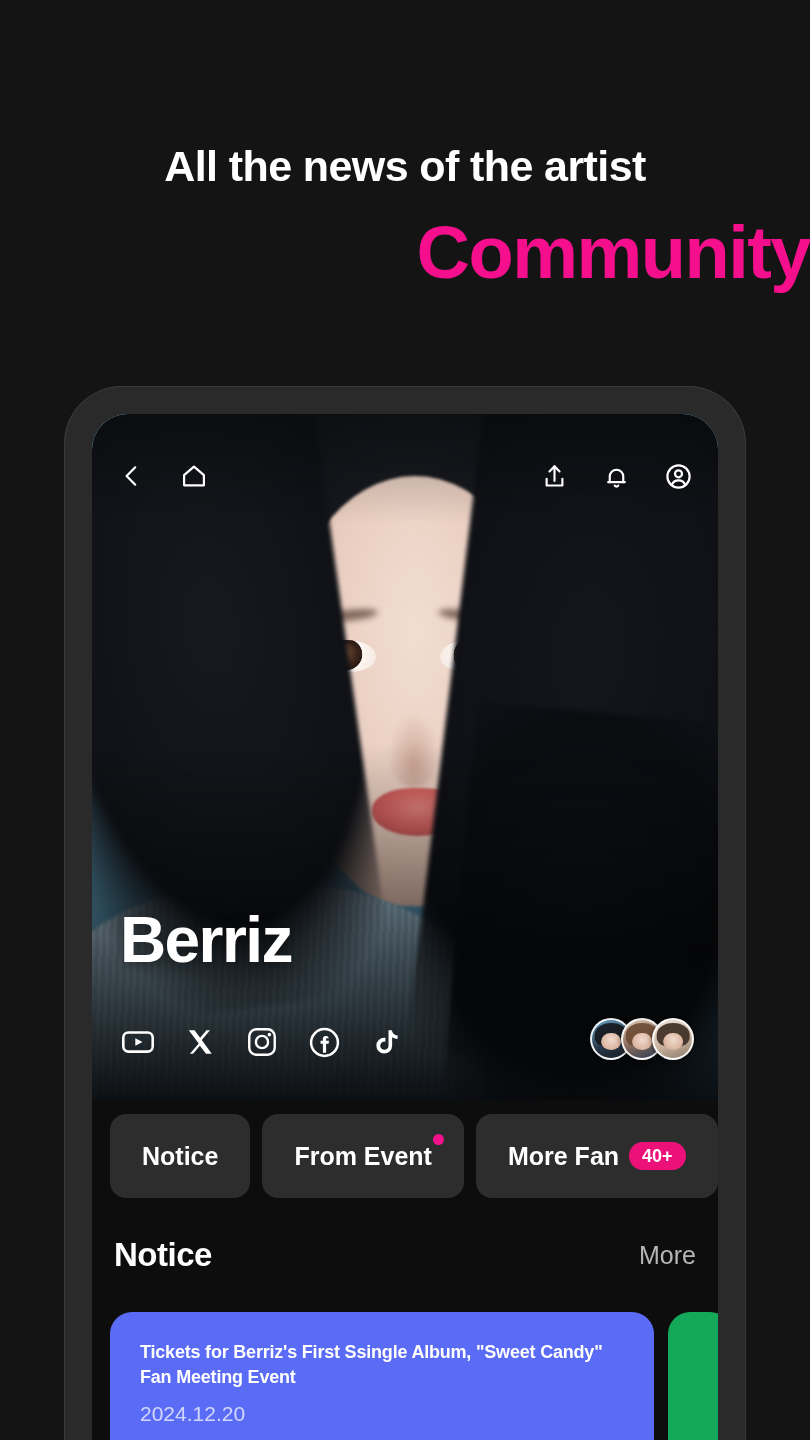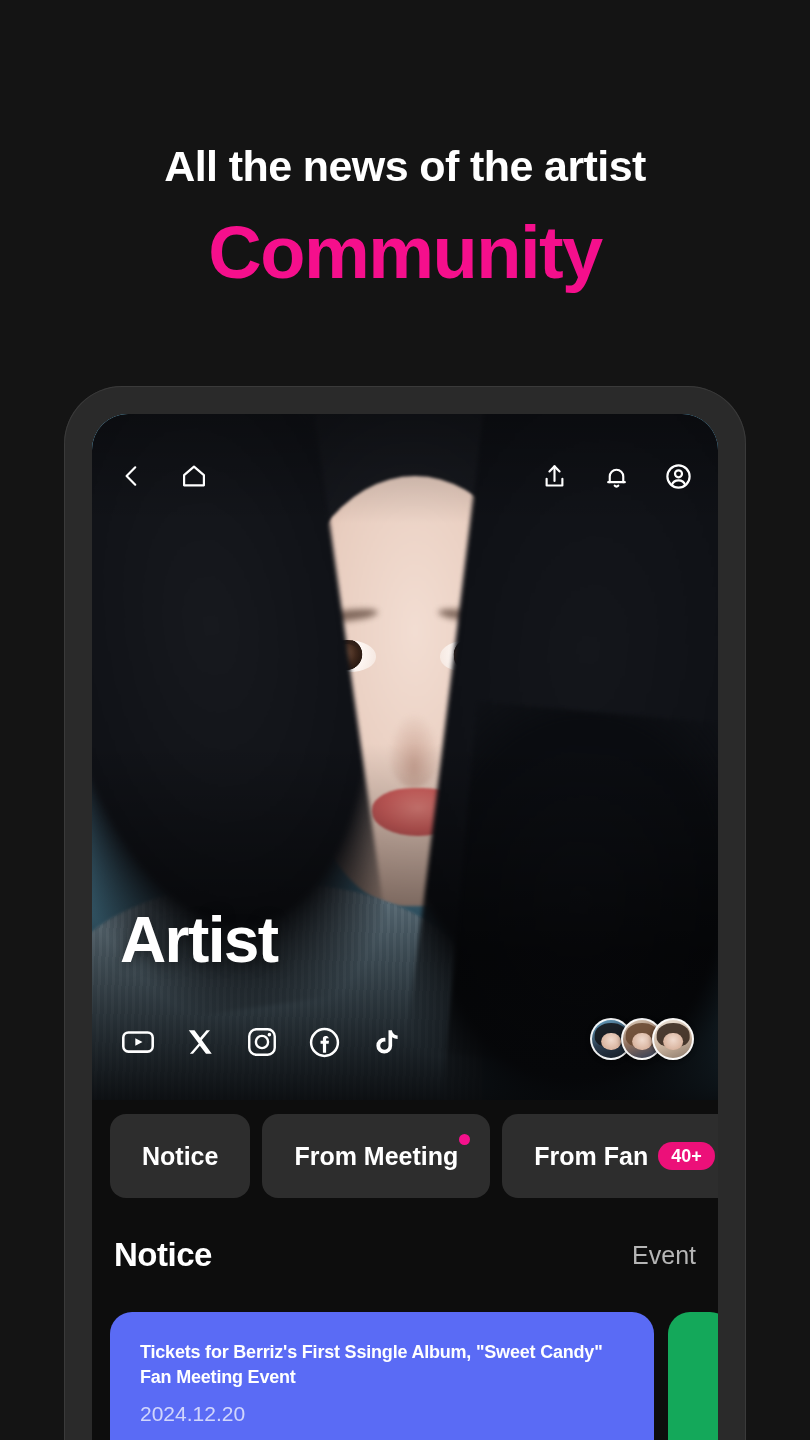--- a/index.html
+++ b/index.html
@@ -13,21 +13,21 @@
 
   
   .promo { position:absolute; top:143px; left:0; width:810px; text-align:center; }
   .promo-sub {
     font-size:43px; font-weight:700; color:#ffffff;
     letter-spacing:-0.6px; line-height:1.1;
   }
   .promo-title {
     margin-top:24px;
     font-size:74px; font-weight:700; color:#F50F8C;
-    letter-spacing:-1.5px; line-height:1.05;
+    letter-spacing:-1.5px; line-height:1.05;text-align:right;
   }
 
   
   .phone {
     position:absolute; left:64px; top:386px;
     width:682px; height:1080px;
     background:#2a2a2a;
     border-radius:58px 58px 0 0;
     padding:28px 28px 0 28px;
     box-shadow:0 0 0 1px #3a3a3a inset;
@@ -292,21 +292,21 @@
             <div class="icon-btn">
               <svg width="29" height="29" viewBox="0 0 24 24" fill="none" stroke="#fff" stroke-width="1.8" stroke-linecap="round" stroke-linejoin="round">
                   <circle cx="12" cy="12" r="9.2"></circle>
                   <circle cx="12" cy="9.8" r="2.9"></circle>
                   <path d="M6.4 19.1a6 6 0 0 1 11.2 0"></path>
                 </svg>
             </div>
           </div>
         </div>
 
-        <div class="artist-name">Artist</div>
+        <div class="artist-name">Berriz</div>
 
         <div class="social-row">
           <div class="social-ic">
             <svg width="36" height="36" viewBox="0 0 24 24" fill="none" stroke="#fff" stroke-width="1.7" stroke-linejoin="round">
                 <rect x="2.2" y="5.6" width="19.6" height="12.8" rx="3.4"></rect>
                 <path d="M10.2 9.5 15 12l-4.8 2.5z" fill="#fff" stroke="none"></path>
               </svg>
           </div>
           <div class="social-ic">
             <svg width="30" height="30" viewBox="0 0 24 24" fill="#fff">
@@ -347,33 +347,33 @@
               <div class="av-face"></div>
             </div>
         </div>
       </div>
 
       <div class="tabs">
         <div class="tab">
           <span class="tab-label">Notice</span>
         </div>
         <div class="tab">
-          <span class="tab-label">From Meeting</span>
+          <span class="tab-label">From Event</span>
           <span class="tab-dot"></span>
         </div>
         <div class="tab">
-          <span class="tab-label">From Fan</span>
+          <span class="tab-label">More Fan</span>
           <span class="tab-badge">40+</span>
         </div>
 
       </div>
 
       <div class="section-head">
         <span class="section-title">Notice</span>
-        <span class="section-more">Event</span>
+        <span class="section-more">More</span>
       </div>
 
       <div class="cards">
         <div class="card">
           <div class="card-title">Tickets for Berriz's First Ssingle Album, "Sweet Candy" Fan Meeting Event</div>
           <div class="card-date">2024.12.20</div>
         </div>
         <div class="card card-green"></div>
       </div>
 

